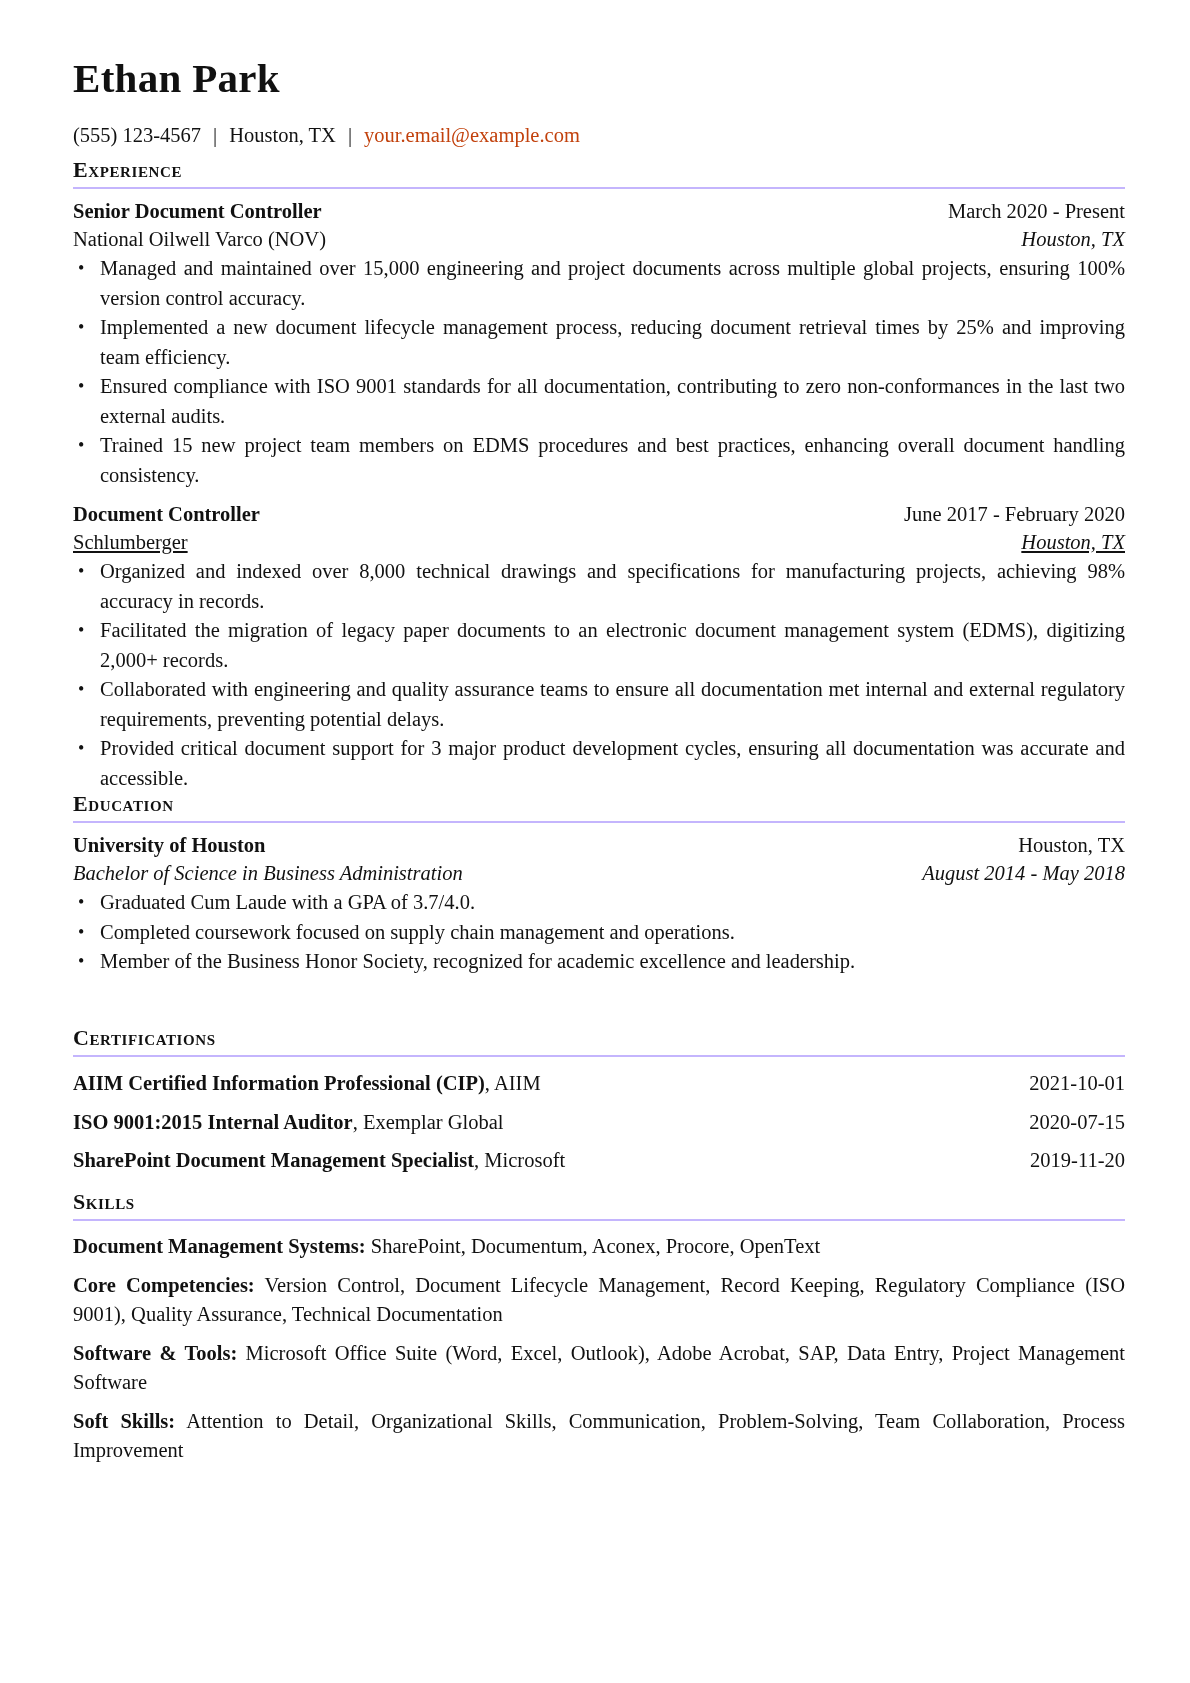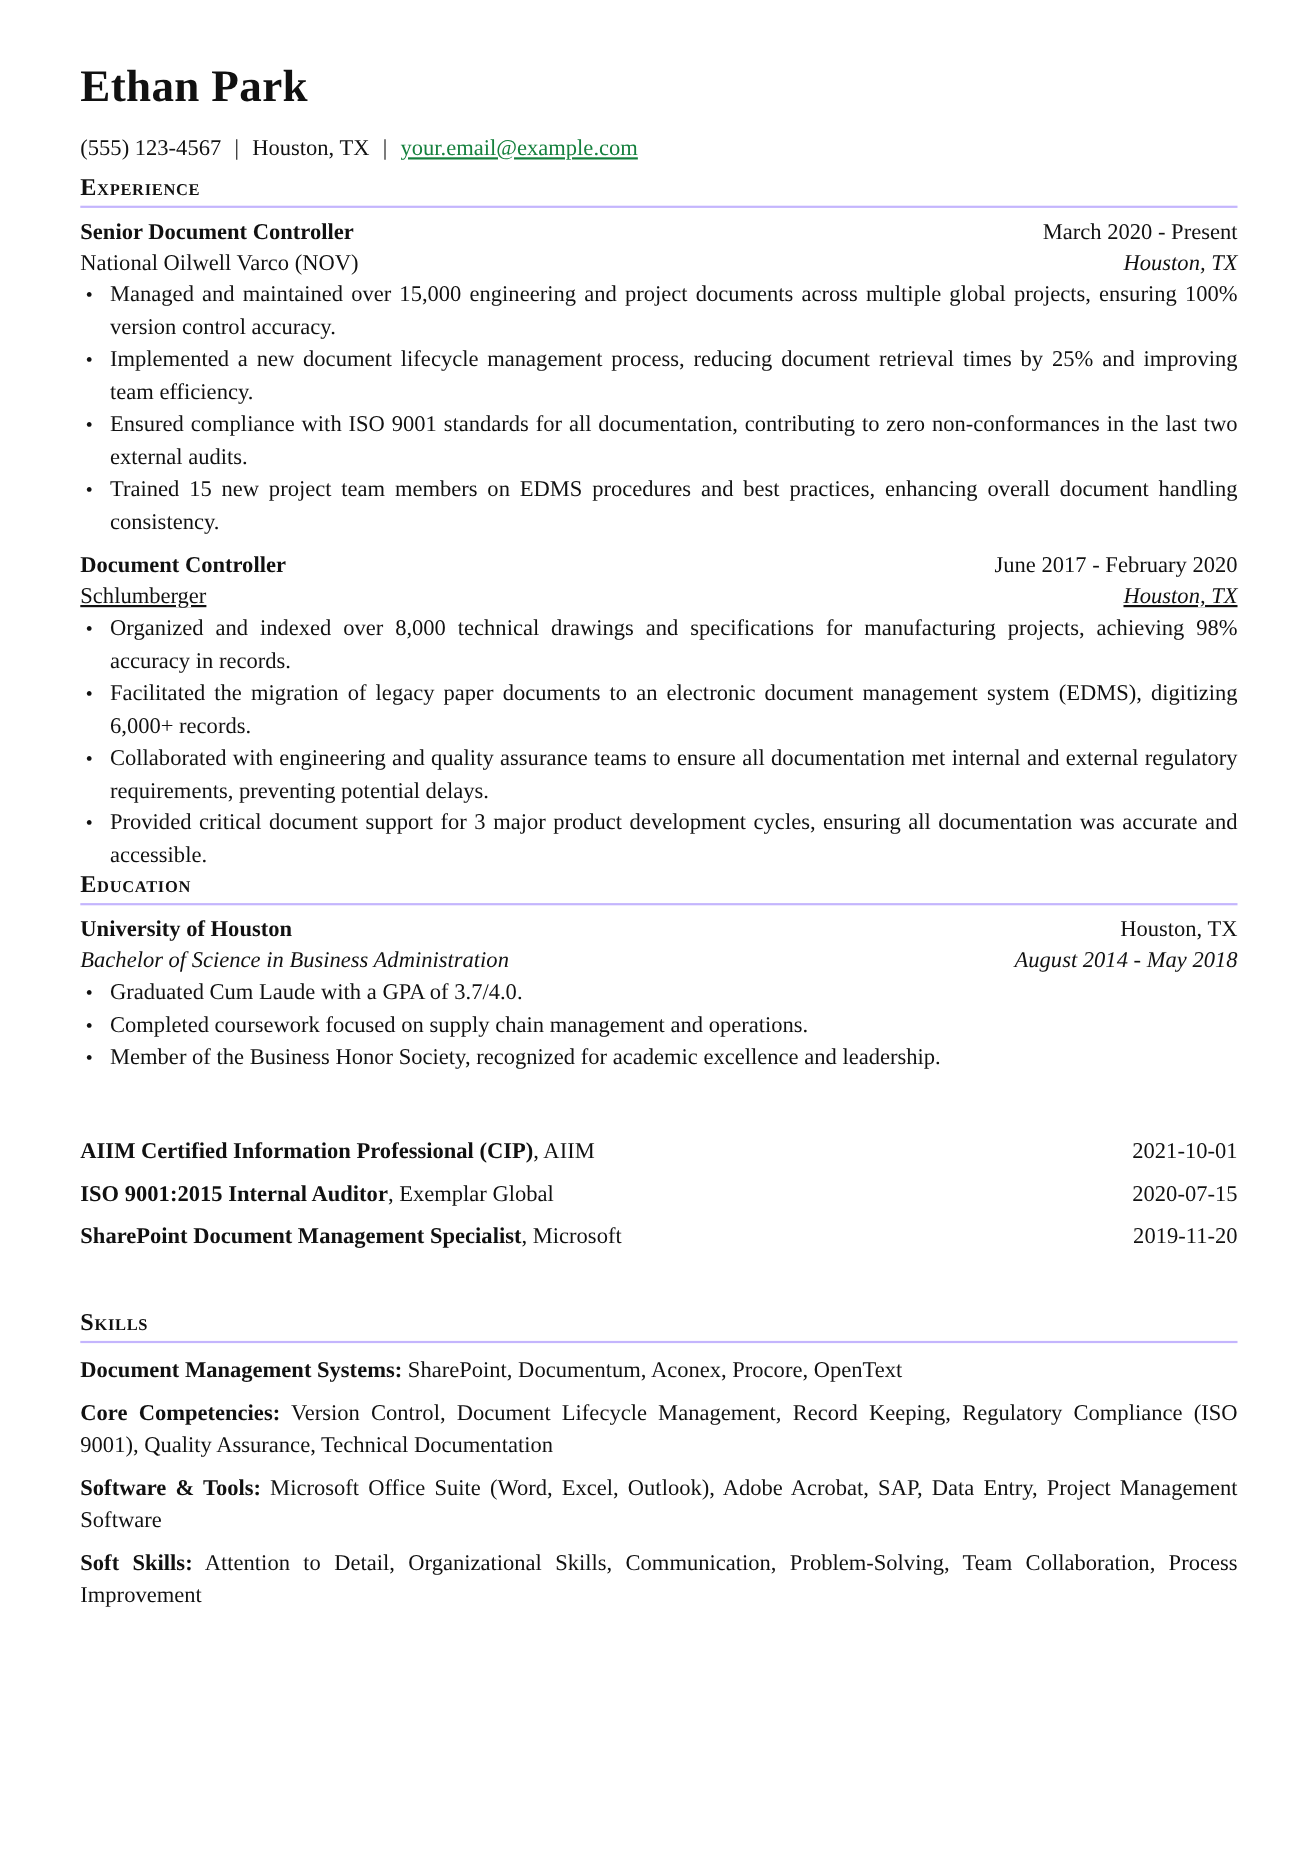--- a/index.html
+++ b/index.html
@@ -11,21 +11,21 @@
     .page { position: absolute; left: 73px; top: 0; width: 1052px; }
     .name {
       position: absolute; top: 58px; left: 0;
       font-size: 41px; font-weight: bold; letter-spacing: 0.3px; line-height: 1;
     }
     .contact {
       position: absolute; top: 122px; left: 0;
       font-size: 20.5px; line-height: 26px; white-space: nowrap;
     }
     .contact .sep { display: inline-block; margin: 0 12px; }
-    .contact a { color: #15803d; text-decoration: underline; text-underline-offset: 2px; }
+    .contact a { color: #c2410c; text-underline-offset: 2px; }
 
     .section { position: absolute; left: 0; width: 1052px; }
     .section-title {
       font-size: 22px; font-weight: bold; font-variant: small-caps;
       letter-spacing: 0.6px; line-height: 26px; padding-bottom: 4px;
       border-bottom: 2px solid #c4b5fd;
     }
     .row {
       display: flex; justify-content: space-between; align-items: baseline;
       font-size: 20.5px; line-height: 29.5px; white-space: nowrap;
@@ -83,21 +83,21 @@
       <div class="row">
         <span class="bold">Document Controller</span>
         <span>June 2017 - February 2020</span>
       </div>
       <div class="row" style="margin-top:-2px;text-decoration:underline;">
         <span>Schlumberger</span>
         <span class="italic">Houston, TX</span>
       </div>
       <ul class="bullets">
         <li>Organized and indexed over 8,000 technical drawings and specifications for manufacturing projects, achieving 98% accuracy in records.</li>
-        <li>Facilitated the migration of legacy paper documents to an electronic document management system (EDMS), digitizing 6,000+ records.</li>
+        <li>Facilitated the migration of legacy paper documents to an electronic document management system (EDMS), digitizing 2,000+ records.</li>
         <li>Collaborated with engineering and quality assurance teams to ensure all documentation met internal and external regulatory requirements, preventing potential delays.</li>
         <li>Provided critical document support for 3 major product development cycles, ensuring all documentation was accurate and accessible.</li>
       </ul>
     </div>
   </div>
 
   <div class="section" style="top:791px;">
     <div class="section-title">Education</div>
     <div class="job">
       <div class="row">
@@ -110,20 +110,21 @@
       </div>
       <ul class="bullets">
         <li>Graduated Cum Laude with a GPA of 3.7/4.0.</li>
         <li>Completed coursework focused on supply chain management and operations.</li>
         <li>Member of the Business Honor Society, recognized for academic excellence and leadership.</li>
       </ul>
     </div>
   </div>
 
   <div class="section" style="top:1025px;">
+    <div class="section-title">Certifications</div>
     <div class="cert-row">
       <span><span class="bold">AIIM Certified Information Professional (CIP)</span><span>, AIIM</span></span>
       <span>2021-10-01</span>
     </div>
     <div class="cert-row" style="margin-top:9px;">
       <span><span class="bold">ISO 9001:2015 Internal Auditor</span><span>, Exemplar Global</span></span>
       <span>2020-07-15</span>
     </div>
     <div class="cert-row" style="margin-top:9px;">
       <span><span class="bold">SharePoint Document Management Specialist</span><span>, Microsoft</span></span>

